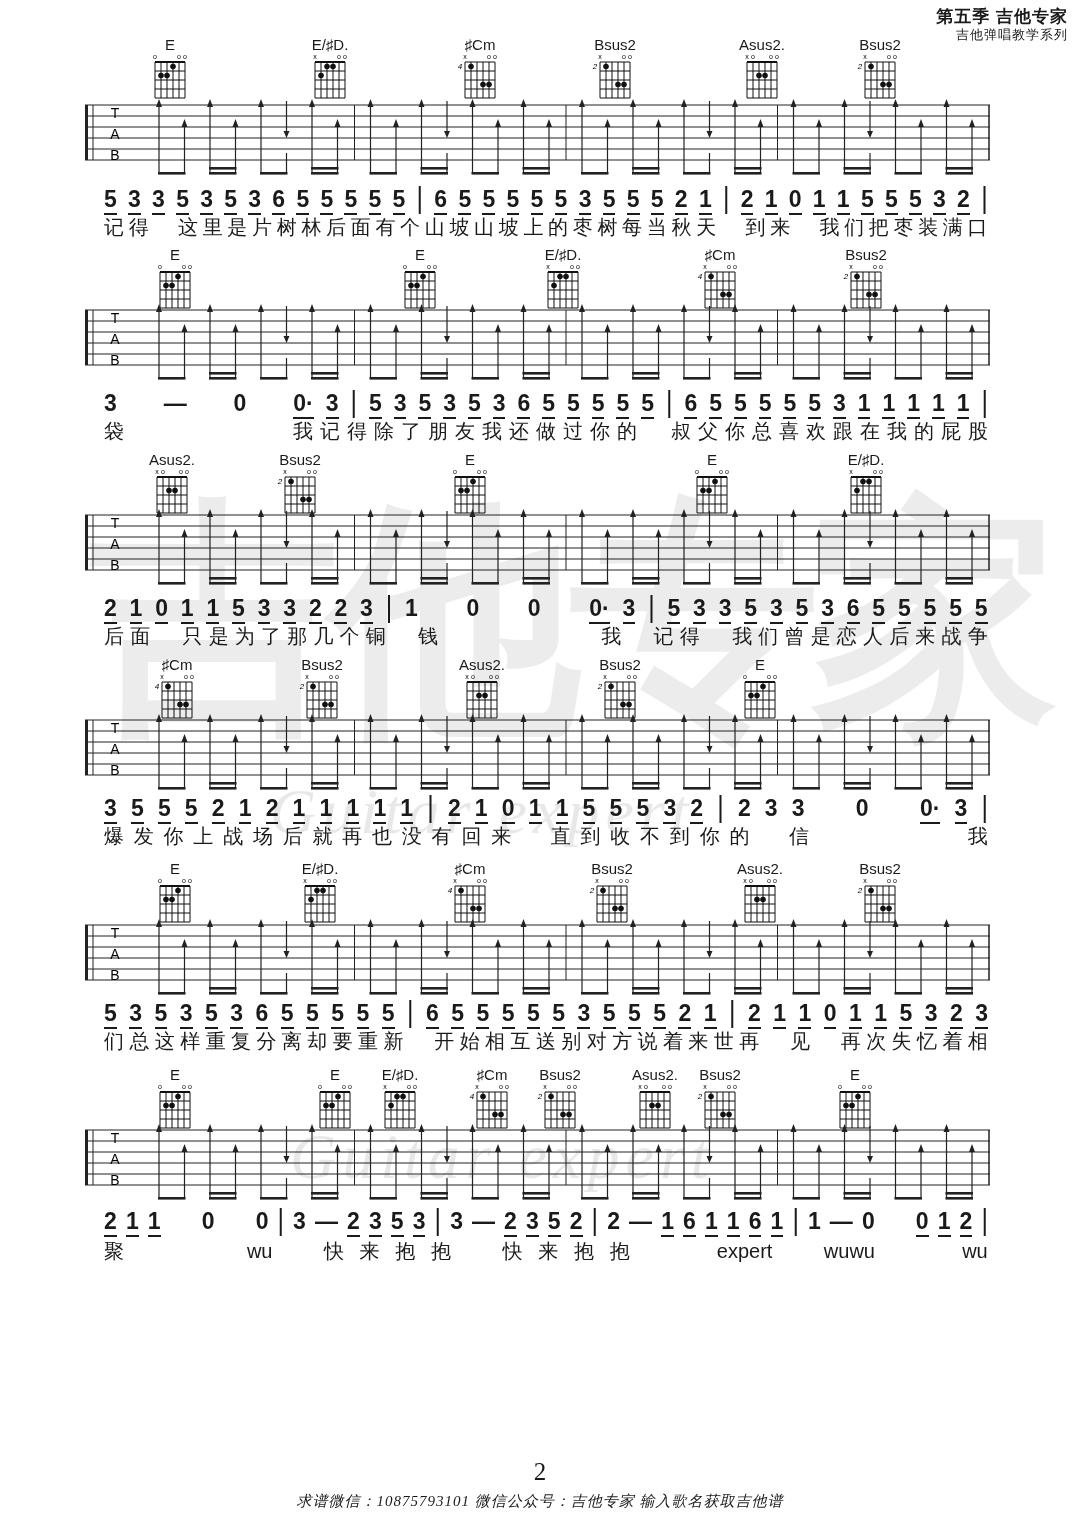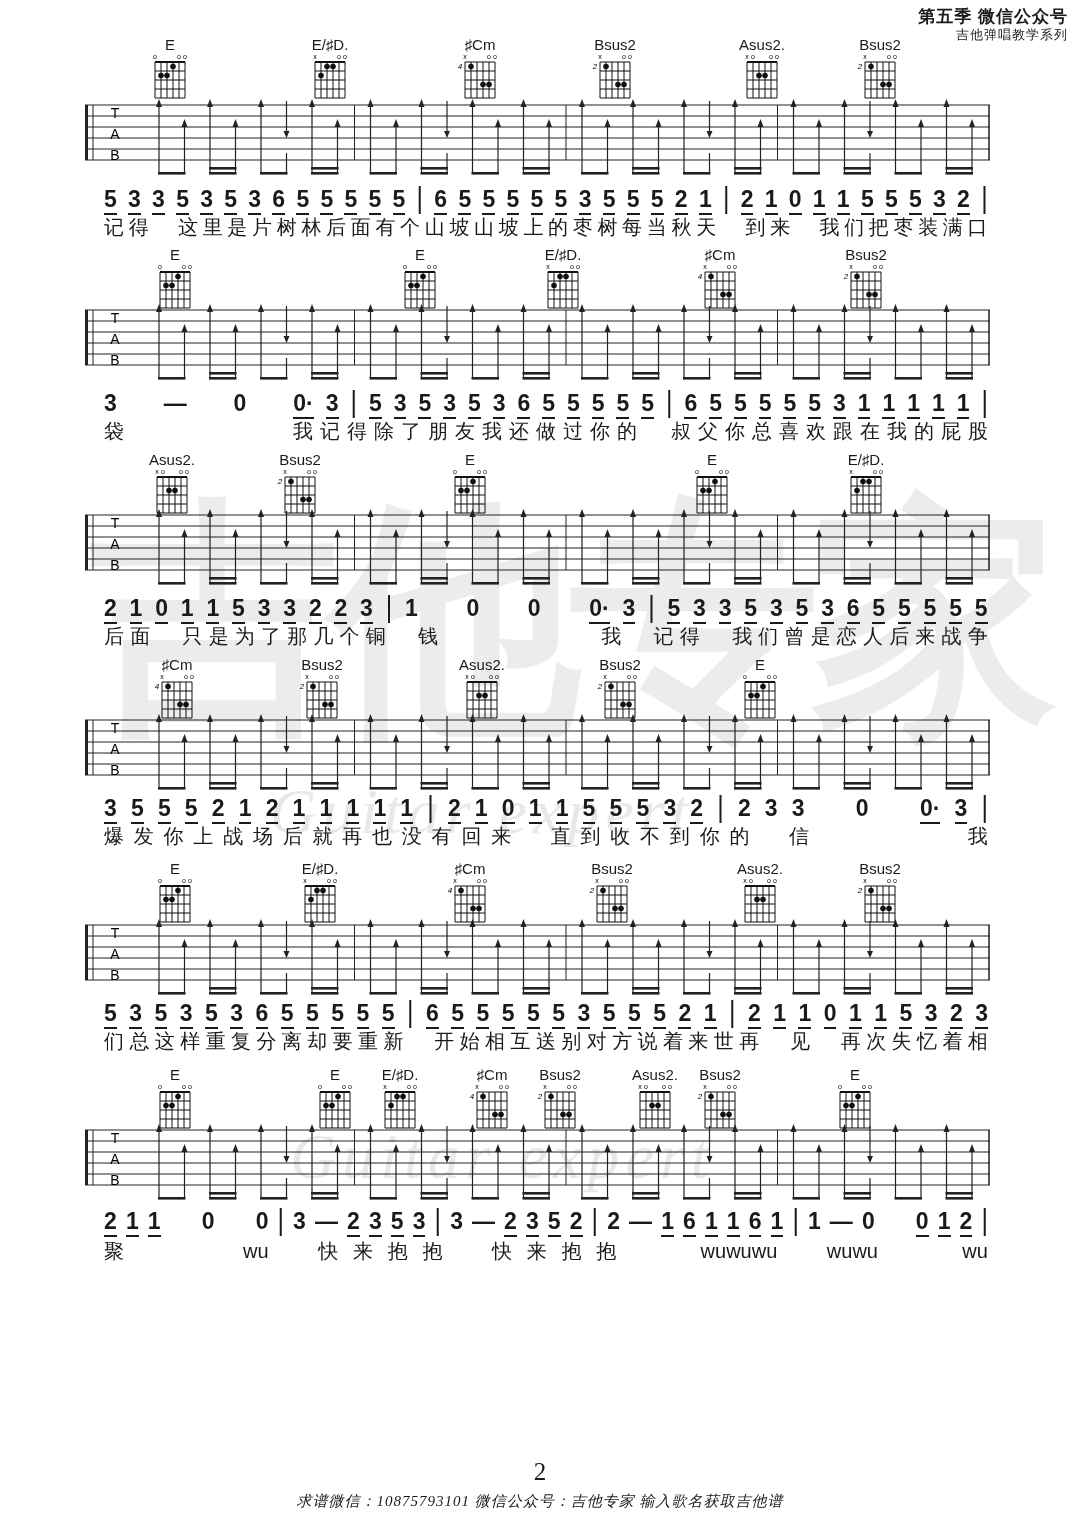--- a/index.html
+++ b/index.html
@@ -30,21 +30,21 @@
             font-size:25px;font-family:"Liberation Serif",serif;}
   .ftr-contact{position:absolute;left:0;top:1492px;width:1080px;text-align:center;font-size:15px;
             font-style:italic;font-family:"Liberation Serif","DejaVu Serif",serif;letter-spacing:1px;}
   svg text{font-family:"Liberation Sans",sans-serif;}
 </style>
 </head>
 <body>
 
 <div class="page">
   <div class="hdr">
-    <div class="h1">第五季 微信公众号</div>
+    <div class="h1">第五季 吉他专家</div>
     <div class="h2">吉他弹唱教学系列</div>
   </div>
 
   <div class="wm-cn">吉他专家</div>
   <div class="wm-en one">Guitar expert</div>
   <div class="wm-en two">Guitar expert</div>
 
   <div id="systems">
       <div class="system">
         <div class="chordrow" style="top: 38px;">
@@ -1819,21 +1819,21 @@
           <span>来</span>
           <span>抱</span>
           <span>抱</span>
           <span>　</span>
           <span>快</span>
           <span>来</span>
           <span>抱</span>
           <span>抱</span>
           <span>　</span>
           <span>　</span>
-          <span>wuwuwu</span>
+          <span>expert</span>
           <span>　</span>
           <span>wuwu</span>
           <span>　</span>
           <span>　</span>
           <span>wu</span>
         </div>
       </div>
     </div>
 
   <div class="ftr-page">2</div>

